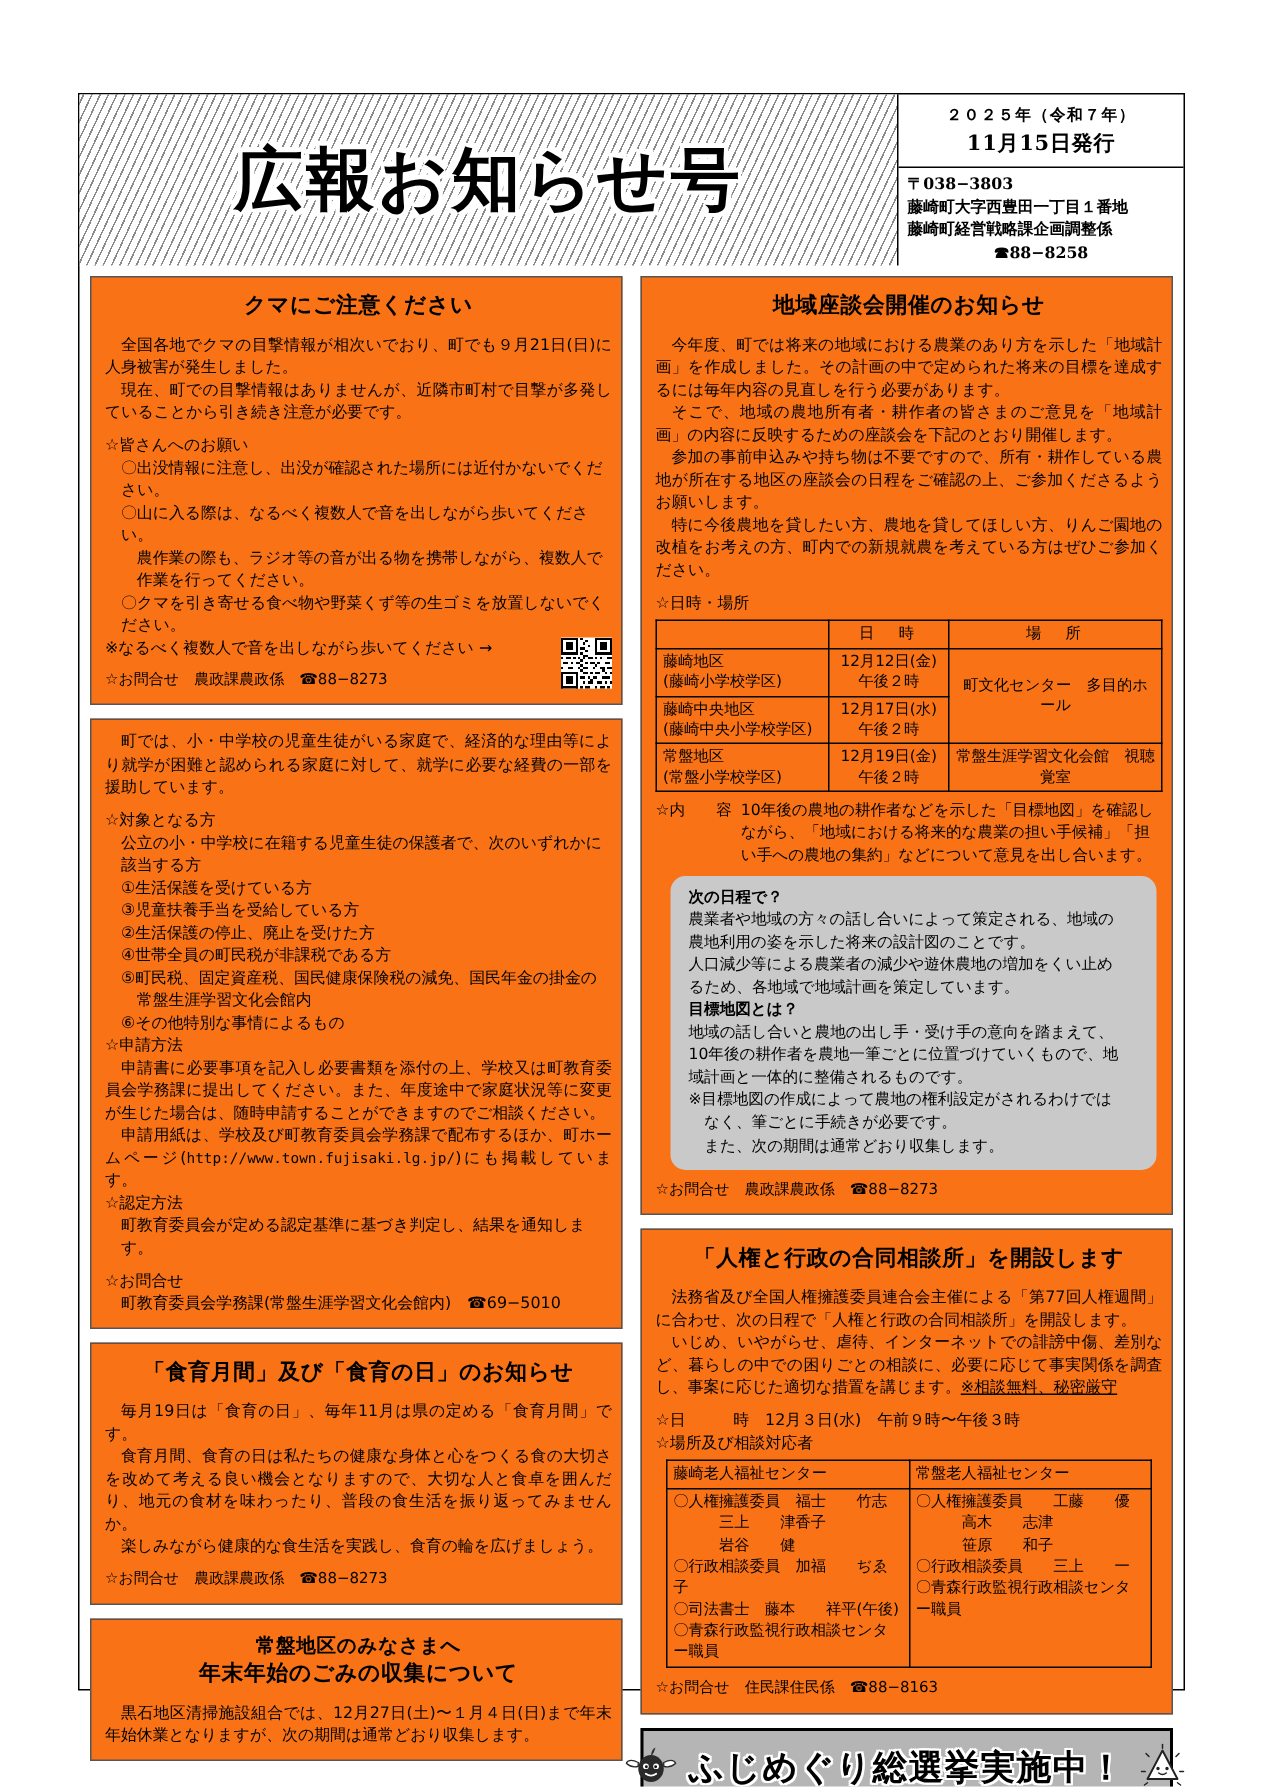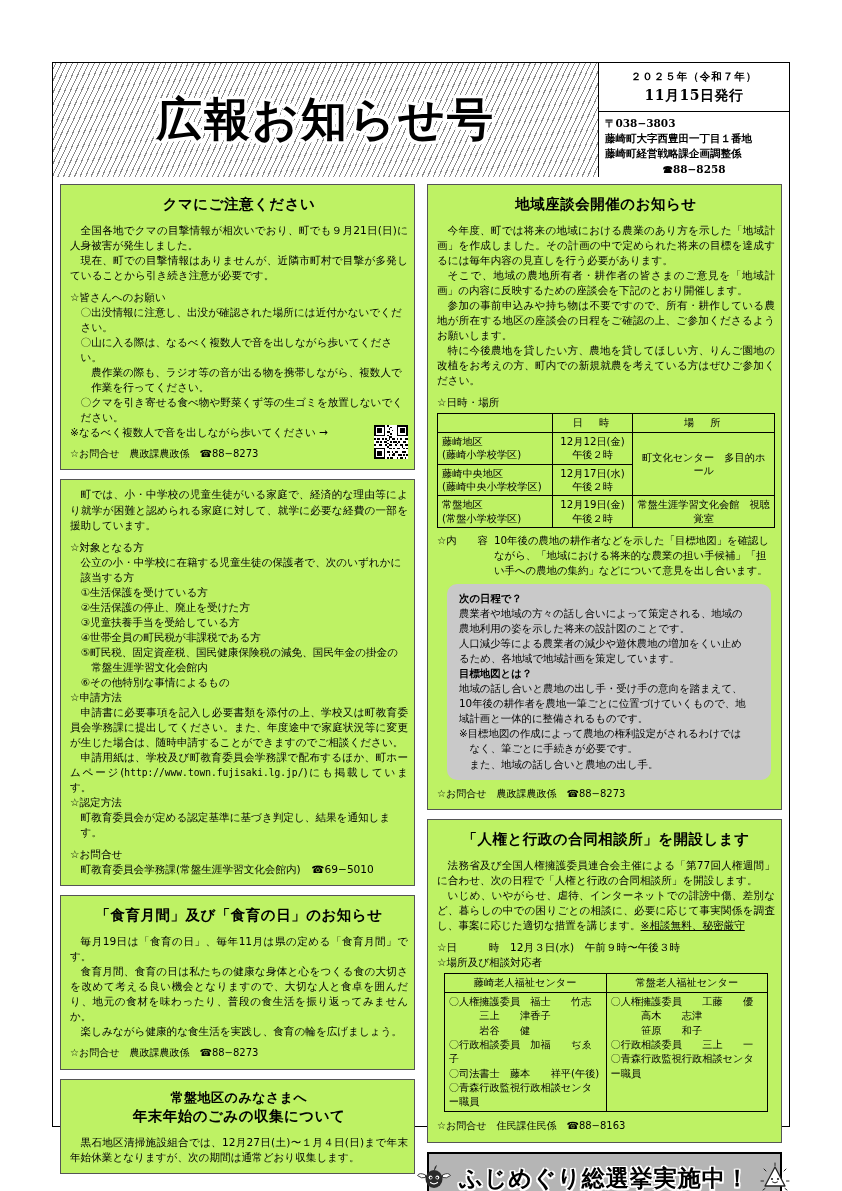--- a/index.html
+++ b/index.html
@@ -71,21 +71,21 @@
     position:absolute;left:60px;top:184px;width:722px;
     display:flex;gap:12px;
   }
   .col{width:355px;display:flex;flex-direction:column;gap:9px;}
 
   
   .box{
     border:1px solid #555;
     box-sizing:border-box;
     padding:7px 6px 8px 9px;
-    background:#bef264;
+    background:#f97316;
   }
   .box-title{
     text-align:center;font-weight:bold;
     font-size:14.5px;letter-spacing:0.5px;
     margin:3px 0 9px 0;line-height:1.3;
   }
   .box-title .sub{display:block;font-size:13px;margin-bottom:1px;}
   p.body{
     margin:0 0 0 0;font-size:10.6px;line-height:1.42;
     text-align:justify;text-justify:inter-ideograph;
@@ -131,21 +131,21 @@
   .panel .h{font-weight:bold;}
 
   
   table.tbl2{
     border-collapse:collapse;width:96%;margin:3px auto 0 auto;
     font-size:10.2px;
   }
   table.tbl2 th,table.tbl2 td{
     border:1px solid #000;padding:2px 4px;line-height:1.4;vertical-align:top;
   }
-  table.tbl2 th{font-weight:normal;text-align:center;}
+  table.tbl2 th{font-weight:normal;text-align:left;}
 
   
   .promo{
     border:2.5px solid #000;background:#b5b5b5;
     box-sizing:border-box;padding:6px 8px 8px 8px;
     position:relative;
   }
   .promo-top{display:flex;align-items:center;justify-content:center;gap:8px;height:38px;}
   .promo-title{
     font-size:23px;font-weight:bold;letter-spacing:1px;color:#000;
@@ -287,22 +287,22 @@
       </div>
 
       <div class="box">
         <p class="body ind">町では、小・中学校の児童生徒がいる家庭で、経済的な理由等により就学が困難と認められる家庭に対して、就学に必要な経費の一部を援助しています。</p>
         <div class="gap"></div>
         <div class="star">☆対象となる方</div>
         <ul class="plain">
           <li class="i1">公立の小・中学校に在籍する児童生徒の保護者で、次のいずれかに</li>
           <li class="i1">該当する方</li>
           <li class="i1">①生活保護を受けている方</li>
+          <li class="i1">③児童扶養手当を受給している方</li>
           <li class="i1">②生活保護の停止、廃止を受けた方</li>
-          <li class="i1">③児童扶養手当を受給している方</li>
           <li class="i1">④世帯全員の町民税が非課税である方</li>
           <li class="i1">⑤町民税、固定資産税、国民健康保険税の減免、国民年金の掛金の</li>
           <li class="i2">常盤生涯学習文化会館内</li>
           <li class="i1">⑥その他特別な事情によるもの</li>
         </ul>
         <div class="star">☆申請方法</div>
         <p class="body ind">申請書に必要事項を記入し必要書類を添付の上、学校又は町教育委員会学務課に提出してください。また、年度途中で家庭状況等に変更が生じた場合は、随時申請することができますのでご相談ください。</p>
         <p class="body ind"><span>申請用紙は、学校及び町教育委員会学務課で配布するほか、町ホームページ(</span><span class="mono-u">http://www.town.fujisaki.lg.jp/</span><span>)にも掲載しています。</span></p>
         <div class="star">☆認定方法</div>
         <div class="star i1">町教育委員会が定める認定基準に基づき判定し、結果を通知します。</div>
@@ -397,21 +397,21 @@
           <div>農業者や地域の方々の話し合いによって策定される、地域の</div>
           <div>農地利用の姿を示した将来の設計図のことです。</div>
           <div>人口減少等による農業者の減少や遊休農地の増加をくい止め</div>
           <div>るため、各地域で地域計画を策定しています。</div>
           <div class="h">目標地図とは？</div>
           <div>地域の話し合いと農地の出し手・受け手の意向を踏まえて、</div>
           <div>10年後の耕作者を農地一筆ごとに位置づけていくもので、地</div>
           <div>域計画と一体的に整備されるものです。</div>
           <div>※目標地図の作成によって農地の権利設定がされるわけでは</div>
           <div class="i1">なく、筆ごとに手続きが必要です。</div>
-          <div class="i1">また、地域の話し合いと農地の出し手。</div>
+          <div class="i1">また、次の期間は通常どおり収集します。</div>
         </div>
 
         <div class="contact">☆お問合せ　農政課農政係　☎88−8273</div>
       </div>
 
       <div class="box">
         <div class="box-title">「人権と行政の合同相談所」を開設します</div>
         <p class="body ind">法務省及び全国人権擁護委員連合会主催による「第77回人権週間」に合わせ、次の日程で「人権と行政の合同相談所」を開設します。</p>
         <p class="body ind"><span>いじめ、いやがらせ、虐待、インターネットでの誹謗中傷、差別など、暮らしの中での困りごとの相談に、必要に応じて事実関係を調査し、事案に応じた適切な措置を講じます。</span><span class="uline">※相談無料、秘密厳守</span></p>
         <div class="gap"></div>

